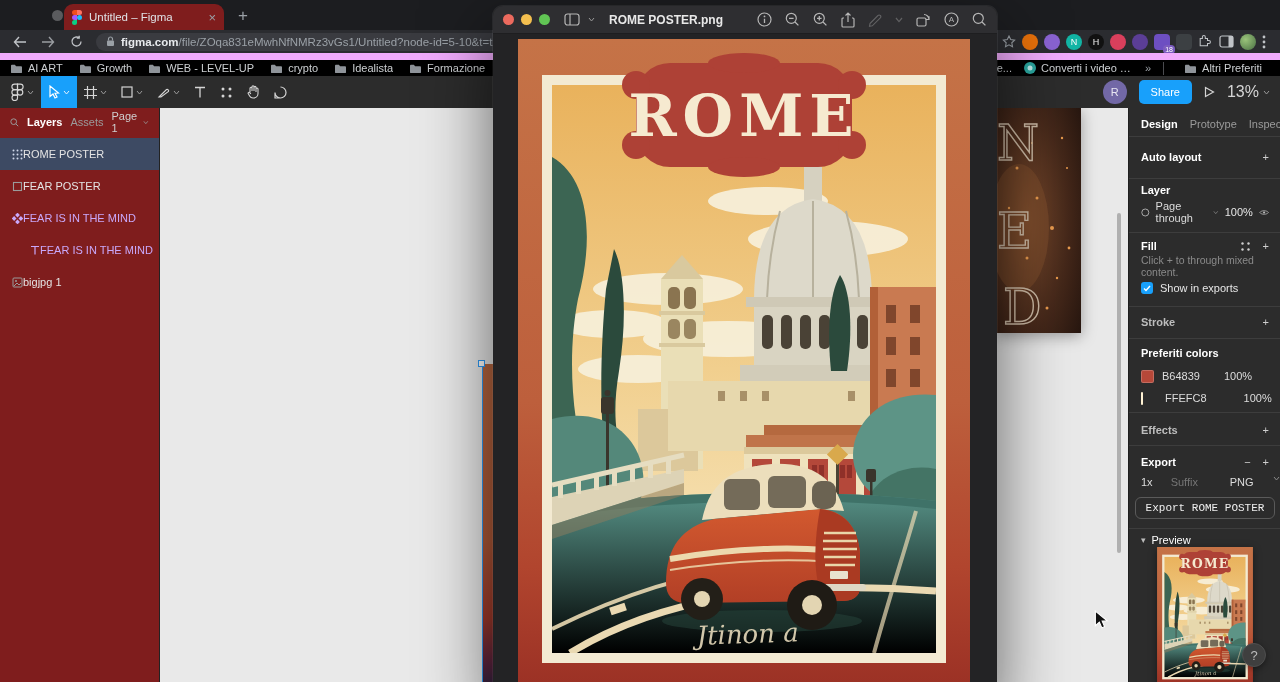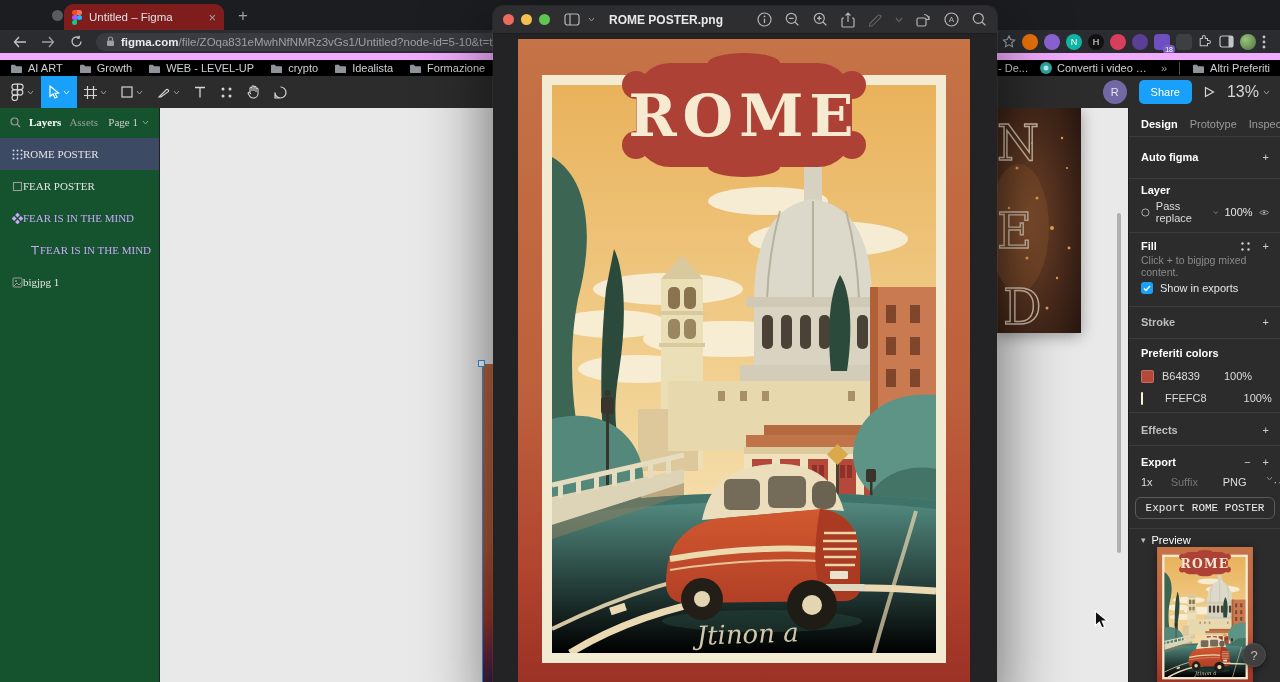--- a/index.html
+++ b/index.html
@@ -34,21 +34,21 @@
   .ftoolbar { position:absolute; left:0; top:76px; width:1280px; height:32px; background:#2c2c2c; display:flex; align-items:center; }
   .tool { height:32px; display:flex; align-items:center; justify-content:center; gap:3px; padding:0 7px; color:#d5d5d5; }
   .tool.sel { background:#18a0fb; color:#fff; }
   .chev { width:7px; height:5px; }
   .ftool-right { margin-left:auto; display:flex; align-items:center; gap:12px; padding-right:10px; }
   .avatar { width:24px; height:24px; border-radius:50%; background:#7268a6; color:#e8e6f2; font-size:11px; display:flex; align-items:center; justify-content:center; }
   .share-btn { background:#18a0fb; color:#fff; font-size:11px; border:none; border-radius:5px; height:24px; padding:0 12px; }
   .zoom-ctl { color:#d5d5d5; font-size:16px; display:flex; align-items:center; gap:4px; }
 
   
-  .sidebar { position:absolute; left:0; top:108px; width:160px; height:574px; background:#14532d; border-right:1px solid #222; color:#d5d5d5;font-family:Liberation Serif, serif; }
+  .sidebar { position:absolute; left:0; top:108px; width:160px; height:574px; background:#7f1d1d; border-right:1px solid #222; color:#d5d5d5; }
   .sb-head { height:28px; display:flex; align-items:center; padding:0 10px; gap:8px; font-size:11px; }
   .sb-head .act { color:#fff; font-weight:bold; }
   .sb-head .dim { color:#9b9b9b; }
   .sb-page { margin-left:auto; color:#cfcfcf; display:flex; gap:4px; align-items:center; }
   .lrow { height:32px; display:flex; align-items:center; padding:0 0 0 12px; font-size:11px; color:#e4e4e4; white-space:nowrap; }
   .lrow.sel { background:#3d4a63; }
   .lrow.comp { color:#c9a8fa; }
   .lrow.indent { padding-left:30px; }
 
   
@@ -430,21 +430,21 @@
         </span>
       <span class="bm" style="margin:0">
         <svg class="ic" width="12" height="12" viewBox="0 0 12 12">
             <circle cx="6" cy="6" r="6" fill="#2aa7a0"></circle>
             <path d="M3.5 6 a2.5 2.5 0 0 1 5 0 a2.5 2.5 0 0 1 -5 0" fill="#bfeceb"></path>
           </svg>
         <span class="lbl">Converti i video di...</span>
         </span>
       <span style="color:#9aa0a6">»</span>
       <span class="vsep"></span>
-      <span class="bm" style="margin:0">
+      <span class="bm" style="margin:8px">
         <svg class="ic" width="13" height="11" viewBox="0 0 14 12">
             <path d="M1,3 a1,1 0 0 1 1,-1 h3.2 l1.4,1.5 h5.4 a1,1 0 0 1 1,1 v5.5 a1,1 0 0 1 -1,1 h-10 a1,1 0 0 1 -1,-1 Z" fill="#8f949a"></path>
           </svg>
         <span class="lbl">Altri Preferiti</span>
         </span>
     </span>
   </div>
 
   <div class="ftoolbar">
     <div class="tool" style="margin-left:4px">
@@ -630,32 +630,32 @@
   </div>
 
   <div class="rpanel">
     <div class="prow ptabs">
       <span class="act">Design</span>
       <span class="dim">Prototype</span>
       <span class="dim">Inspect</span>
     </div>
     <div class="pdiv" style="top:28px"></div>
     <div class="prow" style="top:38px;height:22px">
-      <span class="phead">Auto figma</span>
+      <span class="phead">Auto layout</span>
       <span class="pplus">+</span>
     </div>
     <div class="pdiv" style="top:70px"></div>
     <div class="prow" style="top:72px;height:20px">
       <span class="phead">Layer</span>
     </div>
     <div class="prow" style="top:94px;height:20px;gap:6px">
       <svg class="ic" width="11" height="11" viewBox="0 0 11 11">
           <circle cx="5.5" cy="5.5" r="4.5" stroke="#bbb" stroke-width="1.1" fill="none"></circle>
         </svg>
-      <span style="color:#ddd">Pass replace</span>
+      <span style="color:#ddd">Page through</span>
       <svg class="chev" viewBox="0 0 7 5" width="7" height="5">
           <path d="M1 1 L3.5 4 L6 1" stroke="#888" fill="none"></path>
         </svg>
       <span style="margin-left:auto">100%</span>
       <svg class="ic" width="13" height="9" viewBox="0 0 13 9">
           <path d="M1,4.5 C3,1.5 10,1.5 12,4.5 C10,7.5 3,7.5 1,4.5 Z" stroke="#bbb" stroke-width="1" fill="none"></path>
           <circle cx="6.5" cy="4.5" r="1.4" fill="#bbb"></circle>
         </svg>
     </div>
     <div class="pdiv" style="top:124px"></div>
@@ -665,21 +665,21 @@
           <g fill="#cfcfcf">
             <circle cx="2.5" cy="2.5" r="1.2"></circle>
             <circle cx="8.5" cy="2.5" r="1.2"></circle>
             <circle cx="2.5" cy="8.5" r="1.2"></circle>
             <circle cx="8.5" cy="8.5" r="1.2"></circle>
           </g>
         </svg>
       <span class="pplus" style="margin-left:0">+</span>
     </div>
     <div class="prow hint" style="top:150px;height:16px">
-      <span>Click + to bigjpg mixed content.</span>
+      <span>Click + to through mixed content.</span>
     </div>
     <div class="prow" style="top:171px;height:18px;gap:7px">
       <span class="chk">
         <svg width="8" height="7" viewBox="0 0 8 7">
             <path d="M1,3.5 L3,5.5 L7,1" stroke="#fff" stroke-width="1.4" fill="none"></path>
           </svg>
       </span>
       <span>Show in exports</span>
     </div>
     <div class="pdiv" style="top:198px"></div>
@@ -708,21 +708,21 @@
     </div>
     <div class="pdiv" style="top:337px"></div>
     <div class="prow" style="top:344px;height:20px">
       <span class="phead">Export</span>
       <span class="pplus" style="margin-right:12px">−</span>
       <span class="pplus" style="margin-left:0">+</span>
     </div>
     <div class="prow" style="top:365px;height:18px">
       <span style="color:#ddd">1x</span>
       <input style="margin-left: 18px; width: 44px; background: transparent; border: none; color: rgb(221, 221, 221); font-size: 11px; font-family: &quot;Liberation Sans&quot;, sans-serif; outline: none;" placeholder="Suffix">
-      <span style="display:flex;align-items:flex-start;gap:20px;margin-left:8px;color:#ddd">
+      <span style="display:flex;align-items:flex-start;gap:20px;margin-left:15px;color:#ddd">
         <span>PNG</span>
         <svg class="chev" viewBox="0 0 7 5" width="7" height="5">
             <path d="M1 1 L3.5 4 L6 1" stroke="#888" fill="none"></path>
           </svg>
       </span>
       <span style="margin-left:auto;color:#cfcfcf;letter-spacing:1px">···</span>
     </div>
     <button class="exp-btn">Export ROME POSTER</button>
     <div class="pdiv" style="top:420px"></div>
     <div class="prow" style="top:424px;height:16px;gap:6px">

